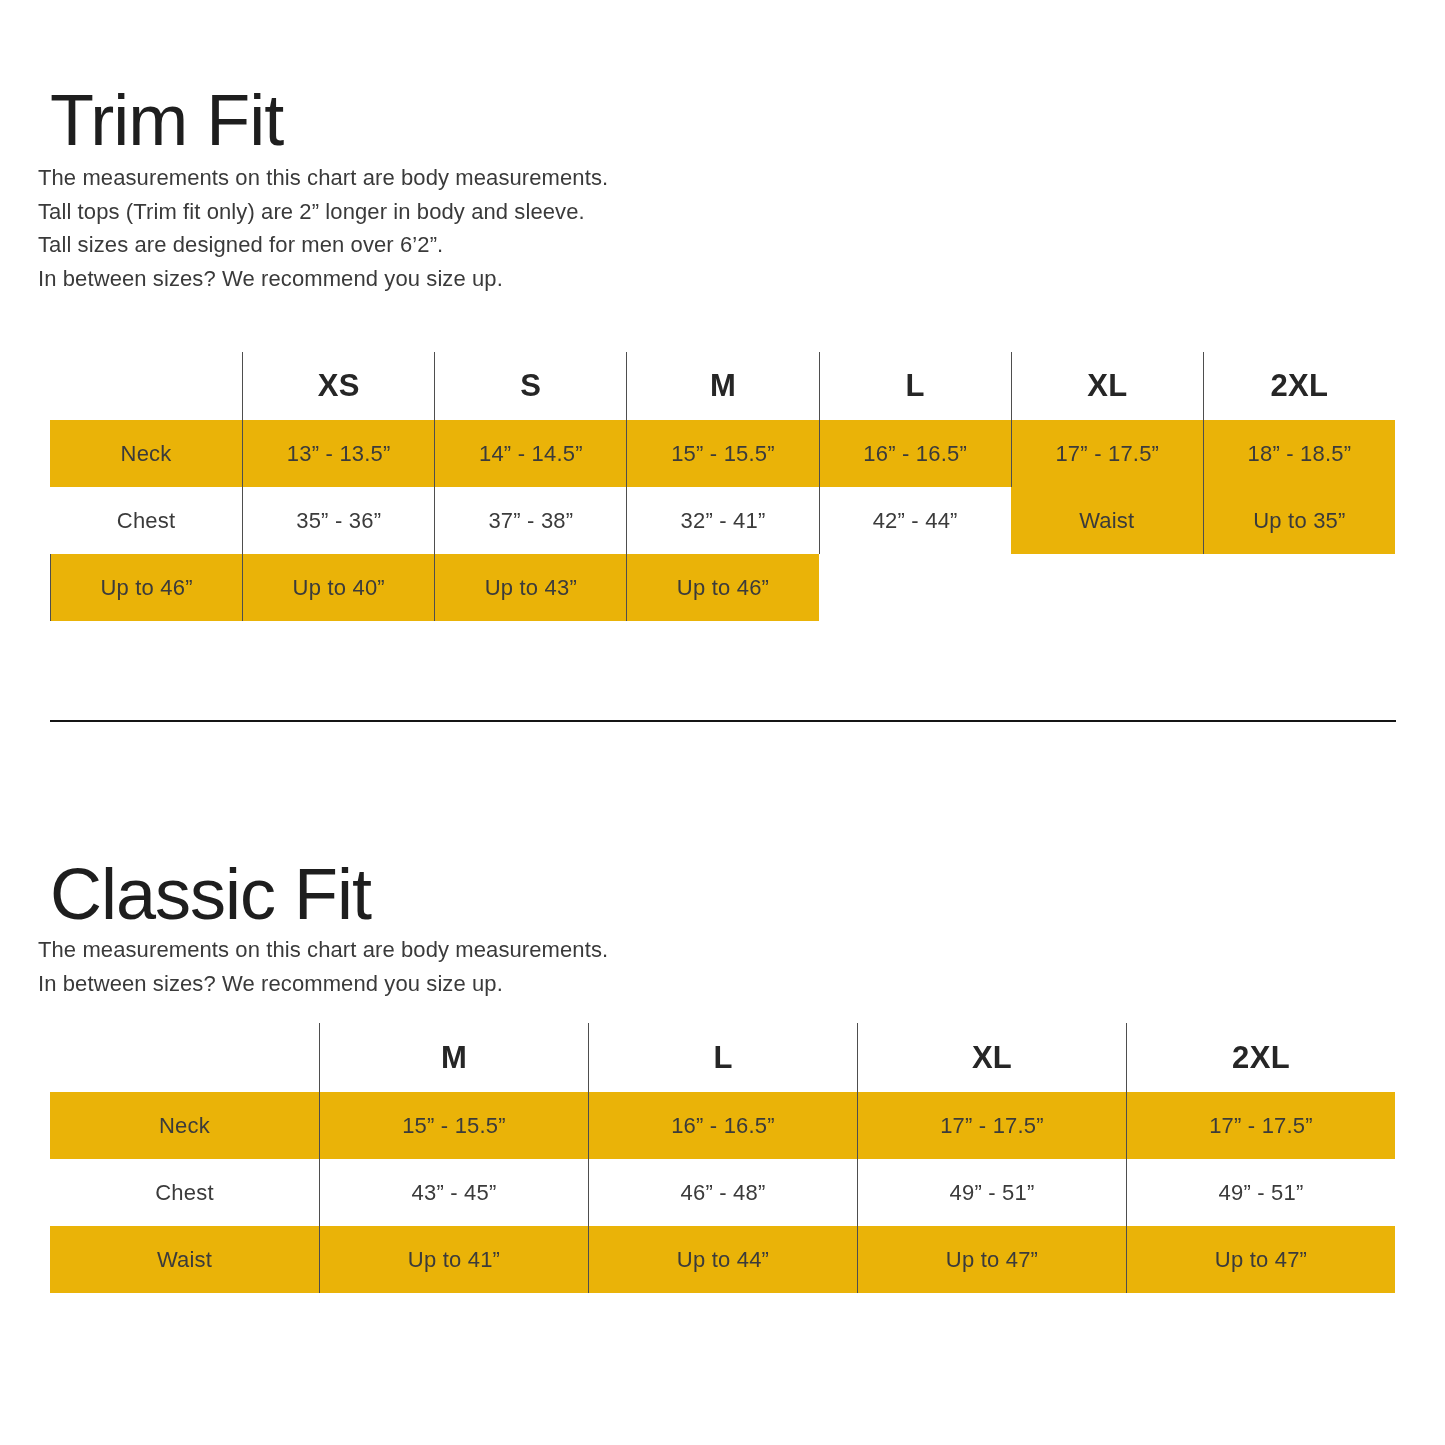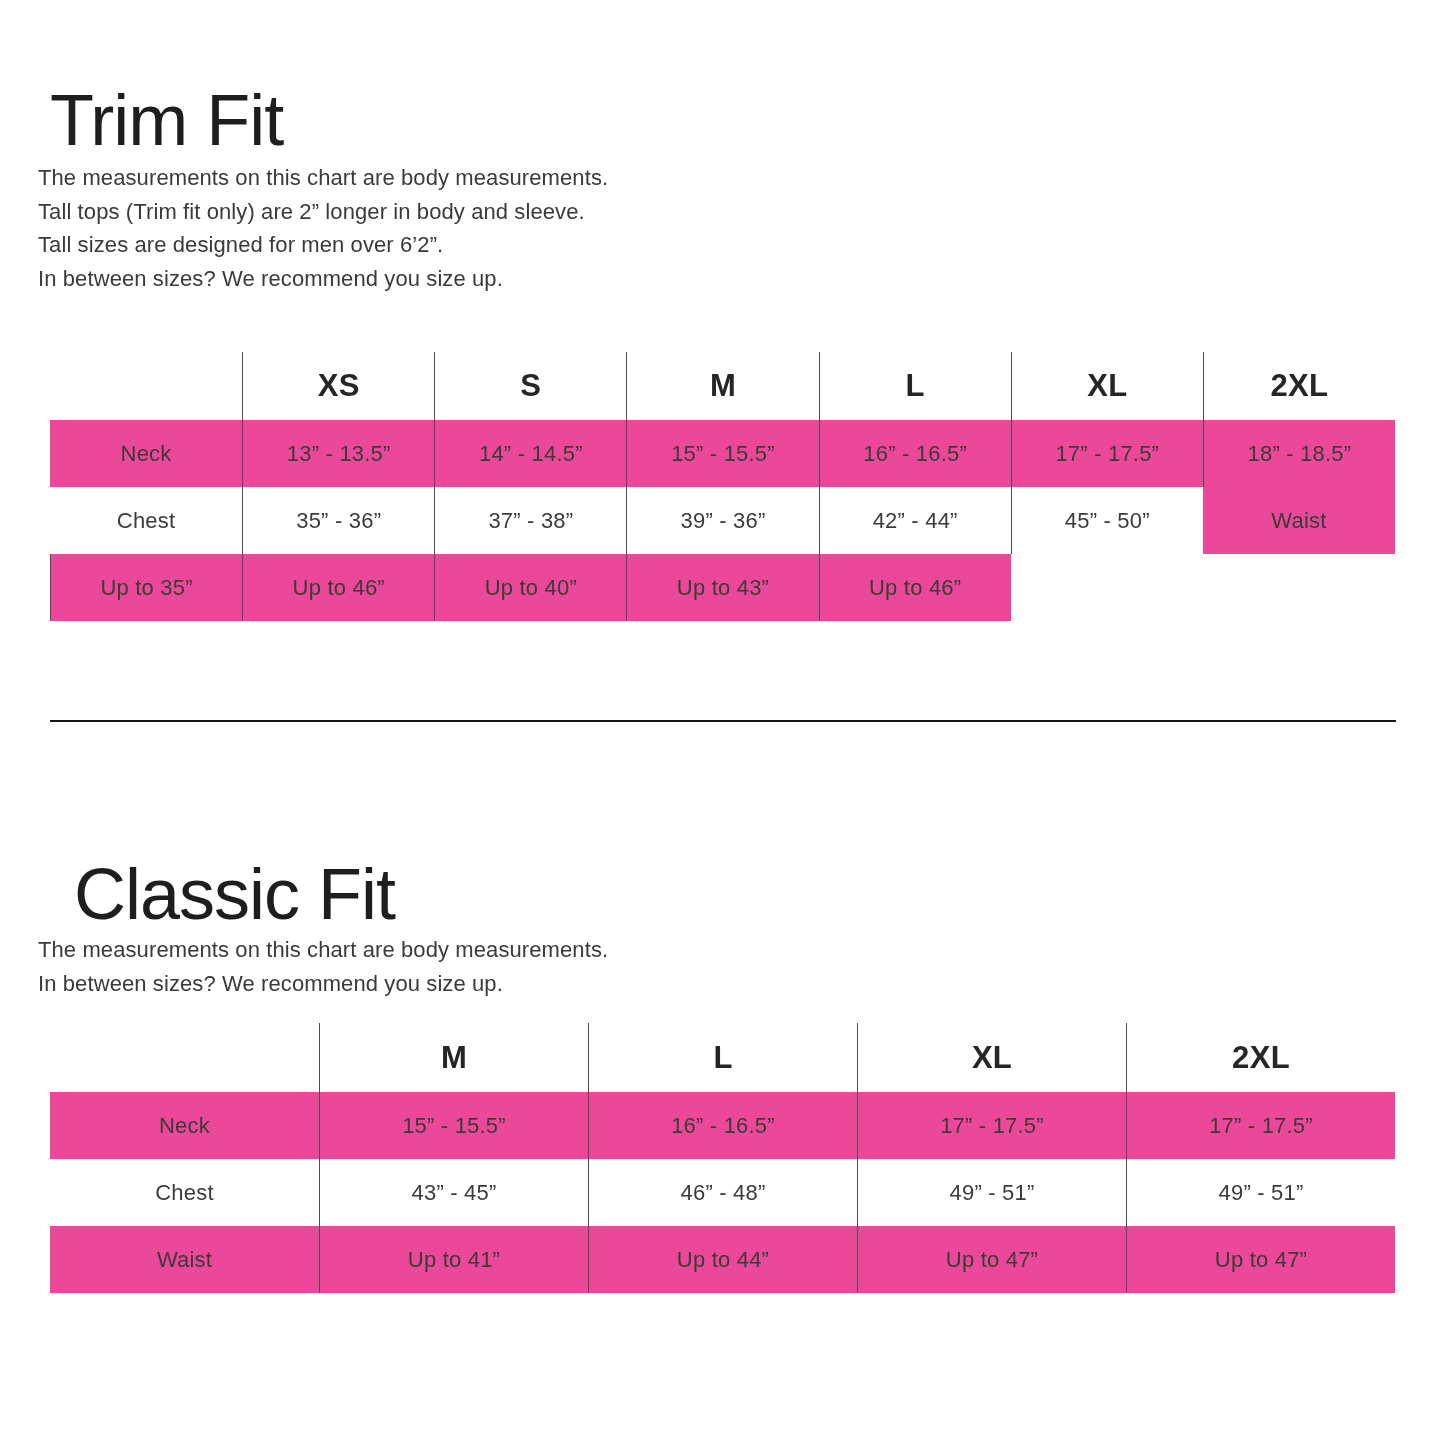--- a/index.html
+++ b/index.html
@@ -10,21 +10,21 @@
     -webkit-font-smoothing:antialiased;
   }
   .page{position:relative;width:1445px;height:1445px;background:#ffffff;overflow:hidden;border-radius:26px;}
 
   .section-title{
     position:absolute;left:50px;
     font-size:72px;line-height:76px;font-weight:500;
     color:#1e1e1e;letter-spacing:-1px;white-space:nowrap;
   }
   .title-trim{top:82px;}
-  .title-classic{top:856px;margin-left:24px;}
+  .title-classic{top:856px;}
 
   .notes{position:absolute;left:38px;}
   .notes-trim{top:161px;}
   .notes-classic{top:933px;}
   .note-line{
     font-size:22px;line-height:33.5px;color:#3a3a3a;
     letter-spacing:0.1px;white-space:nowrap;
   }
 
   .size-table{
@@ -39,21 +39,21 @@
   .table-classic{
     top:1023px;
     grid-template-columns:repeat(5,1fr);
     grid-template-rows:69px 67px 67px 67px;
   }
   .cell{
     display:flex;align-items:center;justify-content:center;
     font-size:22px;color:#3b3b3b;letter-spacing:0.2px;white-space:nowrap;
   }
   .cell.head{font-size:31px;font-weight:600;color:#262626;letter-spacing:0.3px;}
-  .cell.stripe{background:#ec4899;}
+  .cell.stripe{background:#eab308;}
   .cell.vline{border-left:1px solid #4e4e4e;}
 
   .section-divider{
     position:absolute;left:50px;top:720px;width:1346px;height:2px;
     background:#151515;
   }
 </style>
 </head>
 <body>
 
@@ -82,23 +82,22 @@
     <div class="cell stripe vline">13” - 13.5”</div>
     <div class="cell stripe vline">14” - 14.5”</div>
     <div class="cell stripe vline">15” - 15.5”</div>
     <div class="cell stripe vline">16” - 16.5”</div>
     <div class="cell stripe vline">17” - 17.5”</div>
     <div class="cell stripe vline">18” - 18.5”</div>
 
     <div class="cell">Chest</div>
     <div class="cell vline">35” - 36”</div>
     <div class="cell vline">37” - 38”</div>
-    <div class="cell vline">39” - 36”</div>
+    <div class="cell vline">32” - 41”</div>
     <div class="cell vline">42” - 44”</div>
-    <div class="cell vline">45” - 50”</div>
 
     <div class="cell stripe">Waist</div>
     <div class="cell stripe vline">Up to 35”</div>
     <div class="cell stripe vline">Up to 46”</div>
     <div class="cell stripe vline">Up to 40”</div>
     <div class="cell stripe vline">Up to 43”</div>
     <div class="cell stripe vline">Up to 46”</div>
   </div>
 
   <div class="section-divider"></div>

